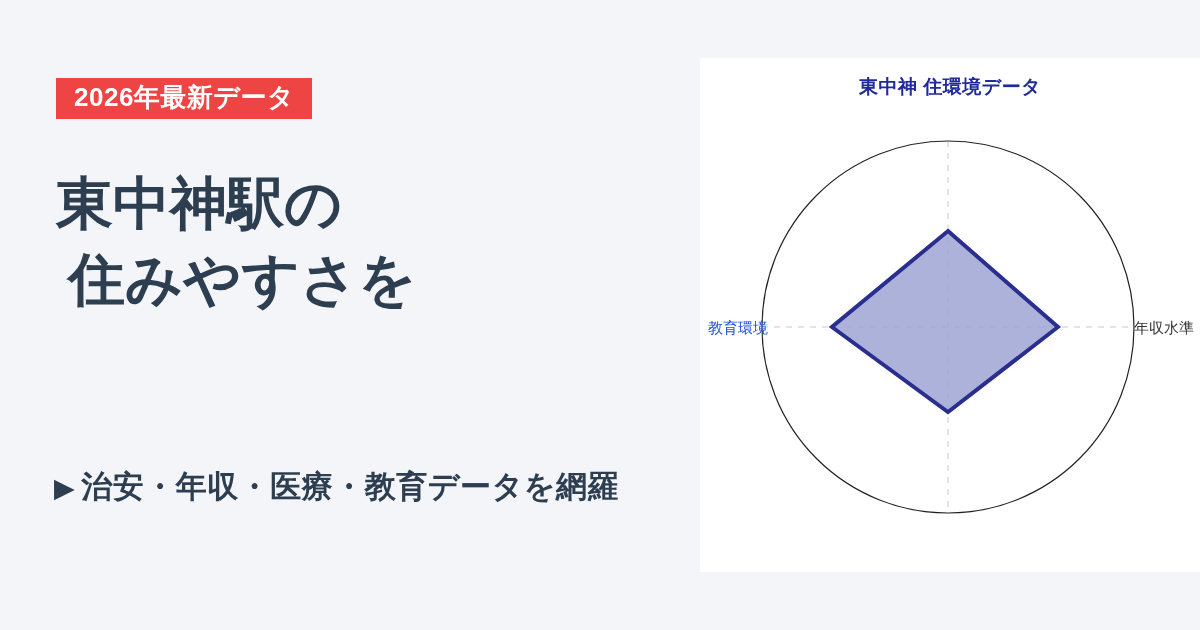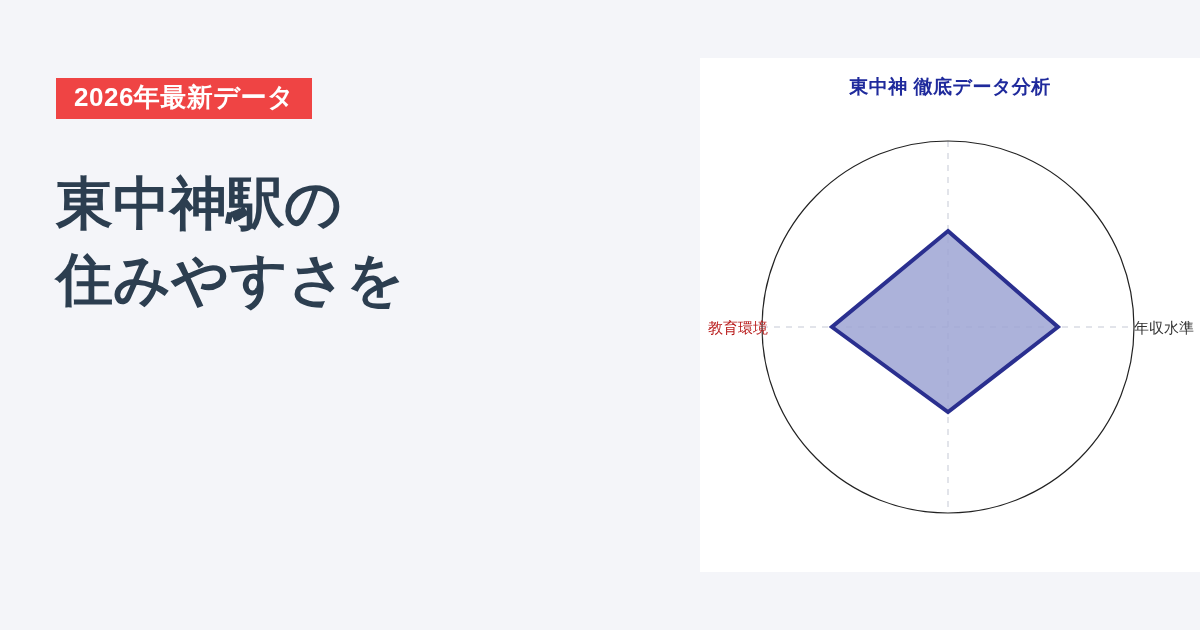--- a/index.html
+++ b/index.html
@@ -76,35 +76,38 @@
 <body style="background: rgb(244, 245, 249);">
 
 <div class="stage">
 
   <div class="left-col">
 
     <div class="badge" style="background: #ef4444; color: rgb(255, 255, 255);">2026年最新データ</div>
 
     <div class="headline">
       <div class="hl-line" style="color: rgb(44, 62, 80);">東中神駅の</div>
-      <div class="hl-line" style="color: rgb(44, 62, 80);">住みやすさを</div>
+      <div class="hl-line" style="color: rgb(44, 62, 80); margin-left: 12px;">住みやすさを</div>
     </div>
 
+    <div class="subline" style="color: rgb(44, 62, 80);">
+      <span class="sub-caret">▶</span><span>治安・年収・医療・教育データを網羅</span>
+    </div>
   </div>
 
   <div class="chart-panel" style="background: rgb(255, 255, 255);">
 
-    <div class="chart-title" style="color: rgb(31, 42, 156);">東中神 徹底データ分析</div>
+    <div class="chart-title" style="color: rgb(31, 42, 156);">東中神 住環境データ</div>
 
     <svg class="radar-svg" viewBox="0 0 500 514">
       <g>
         <line id="spoke-v" x1="248" y1="83" x2="248" y2="455" stroke="#d9dbe4" stroke-width="1.5" stroke-dasharray="6 6"></line>
         <line id="spoke-h" x1="62" y1="269" x2="434" y2="269" stroke="#d9dbe4" stroke-width="1.5" stroke-dasharray="6 6"></line>
         <circle id="outer-ring" cx="248" cy="269" r="186" fill="none" stroke="#222222" stroke-width="1.2"></circle>
       </g>
       <polygon id="radar-series" fill="#9ea4d4" fill-opacity="0.85" stroke="#2a2f8f" stroke-width="4" stroke-linejoin="miter" points="248.00,173.02 357.93,269.00 248.00,354.00 131.94,269.00"></polygon>
     </svg>
 
     <div class="ax-label ax-right" style="color: rgb(51, 51, 51);">年収水準</div>
-    <div class="ax-label ax-left" style="color: #b91c1c;">教育環境</div>
+    <div class="ax-label ax-left" style="color: #1d4ed8;">教育環境</div>
   </div>
 
 </div>
 
 </body></html>

